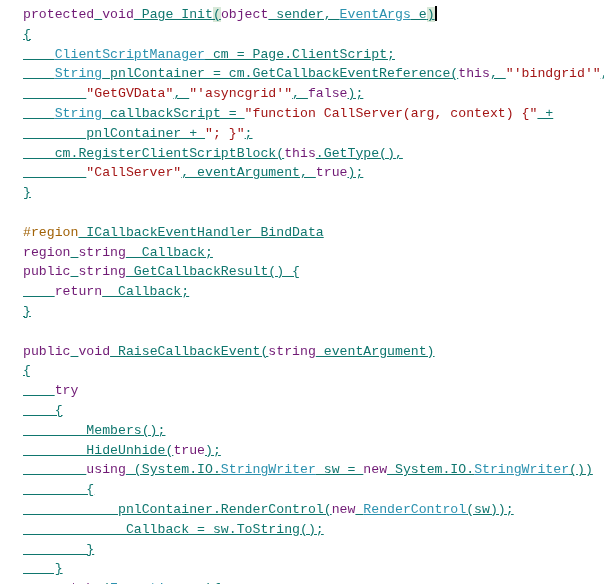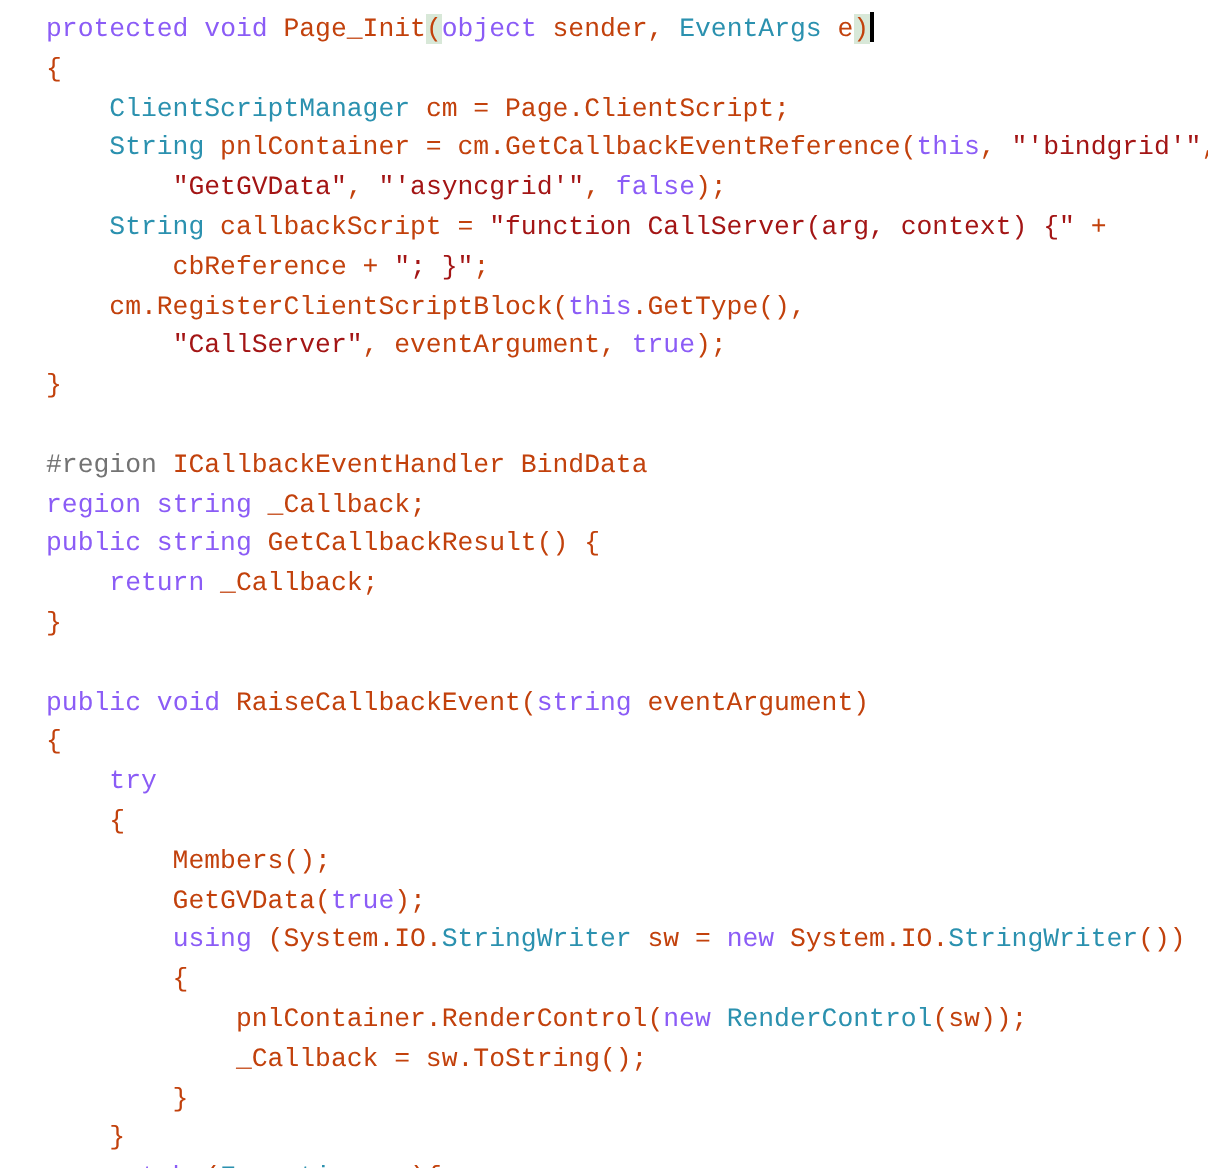--- a/index.html
+++ b/index.html
@@ -32,25 +32,25 @@
   .line {
     height: 19.8px;
     line-height: 19.8px;
     white-space: pre;
     font-size: 13.2px;
     letter-spacing: 0px;
     font-family: "Liberation Mono", "DejaVu Sans Mono", monospace;
     color: #000000;
   }
   .tok        { white-space: pre; }
-  .kw         { color: #8b5cf6; }
-  .type       { color: #2b91af; }
+  .kw         { color: #701a75; }
+  .type       { color: #2b91af; text-decoration: underline; }
   .str        { color: #a31515; }
-  .plain      { color: #c2410c; }
-  .pp         { color: #737373; }
+  .plain      { color: #0f766e; text-decoration: underline; }
+  .pp         { color: #a16207; }
   .brace-hl   { background: #d8e8d8; }
   .caret {
     display: inline-block;
     width: 0px;
     height: 15px;
     border-left: 2px solid #000000;
     vertical-align: -3px;
     margin-left: 0px;
   }
 </style>
@@ -58,37 +58,37 @@
 <body>
 
 <div id="editor">
   <div class="code-area">
       <div class="line"><span class="tok kw">protected</span><span class="tok plain"> </span><span class="tok kw">void</span><span class="tok plain"> Page_Init</span><span class="tok plain brace-hl">(</span><span class="tok kw">object</span><span class="tok plain"> sender, </span><span class="tok type">EventArgs</span><span class="tok plain"> e</span><span class="tok plain brace-hl">)</span><span class="caret"></span></div>
       <div class="line"><span class="tok plain">{</span></div>
       <div class="line"><span class="tok plain">    </span><span class="tok type">ClientScriptManager</span><span class="tok plain"> cm = Page.ClientScript;</span></div>
       <div class="line"><span class="tok plain">    </span><span class="tok type">String</span><span class="tok plain"> pnlContainer = cm.GetCallbackEventReference(</span><span class="tok kw">this</span><span class="tok plain">, </span><span class="tok str">"'bindgrid'"</span><span class="tok plain">,</span></div>
       <div class="line"><span class="tok plain">        </span><span class="tok str">"GetGVData"</span><span class="tok plain">, </span><span class="tok str">"'asyncgrid'"</span><span class="tok plain">, </span><span class="tok kw">false</span><span class="tok plain">);</span></div>
       <div class="line"><span class="tok plain">    </span><span class="tok type">String</span><span class="tok plain"> callbackScript = </span><span class="tok str">"function CallServer(arg, context) {"</span><span class="tok plain"> +</span></div>
-      <div class="line"><span class="tok plain">        cbReference + </span><span class="tok str">"; }"</span><span class="tok plain">;</span></div>
+      <div class="line"><span class="tok plain">        pnlContainer + </span><span class="tok str">"; }"</span><span class="tok plain">;</span></div>
       <div class="line"><span class="tok plain">    cm.RegisterClientScriptBlock(</span><span class="tok kw">this</span><span class="tok plain">.GetType(),</span></div>
       <div class="line"><span class="tok plain">        </span><span class="tok str">"CallServer"</span><span class="tok plain">, eventArgument, </span><span class="tok kw">true</span><span class="tok plain">);</span></div>
       <div class="line"><span class="tok plain">}</span></div>
       <div class="line"><span>&nbsp;</span></div>
       <div class="line"><span class="tok pp">#region</span><span class="tok plain"> ICallbackEventHandler BindData</span></div>
       <div class="line"><span class="tok kw">region</span><span class="tok plain"> </span><span class="tok kw">string</span><span class="tok plain"> _Callback;</span></div>
       <div class="line"><span class="tok kw">public</span><span class="tok plain"> </span><span class="tok kw">string</span><span class="tok plain"> GetCallbackResult() {</span></div>
       <div class="line"><span class="tok plain">    </span><span class="tok kw">return</span><span class="tok plain"> _Callback;</span></div>
       <div class="line"><span class="tok plain">}</span></div>
       <div class="line"><span>&nbsp;</span></div>
       <div class="line"><span class="tok kw">public</span><span class="tok plain"> </span><span class="tok kw">void</span><span class="tok plain"> RaiseCallbackEvent(</span><span class="tok kw">string</span><span class="tok plain"> eventArgument)</span></div>
       <div class="line"><span class="tok plain">{</span></div>
       <div class="line"><span class="tok plain">    </span><span class="tok kw">try</span></div>
       <div class="line"><span class="tok plain">    {</span></div>
       <div class="line"><span class="tok plain">        Members();</span></div>
-      <div class="line"><span class="tok plain">        GetGVData(</span><span class="tok kw">true</span><span class="tok plain">);</span></div>
+      <div class="line"><span class="tok plain">        HideUnhide(</span><span class="tok kw">true</span><span class="tok plain">);</span></div>
       <div class="line"><span class="tok plain">        </span><span class="tok kw">using</span><span class="tok plain"> (System.IO.</span><span class="tok type">StringWriter</span><span class="tok plain"> sw = </span><span class="tok kw">new</span><span class="tok plain"> System.IO.</span><span class="tok type">StringWriter</span><span class="tok plain">())</span></div>
       <div class="line"><span class="tok plain">        {</span></div>
       <div class="line"><span class="tok plain">            pnlContainer.RenderControl(</span><span class="tok kw">new</span><span class="tok plain"> </span><span class="tok type">RenderControl</span><span class="tok plain">(sw));</span></div>
       <div class="line"><span class="tok plain">            _Callback = sw.ToString();</span></div>
       <div class="line"><span class="tok plain">        }</span></div>
       <div class="line"><span class="tok plain">    }</span></div>
       <div class="line"><span class="tok plain">    </span><span class="tok kw">catch</span><span class="tok plain"> (</span><span class="tok type">Exception</span><span class="tok plain"> ex){</span></div>
     </div>
 </div>
 

